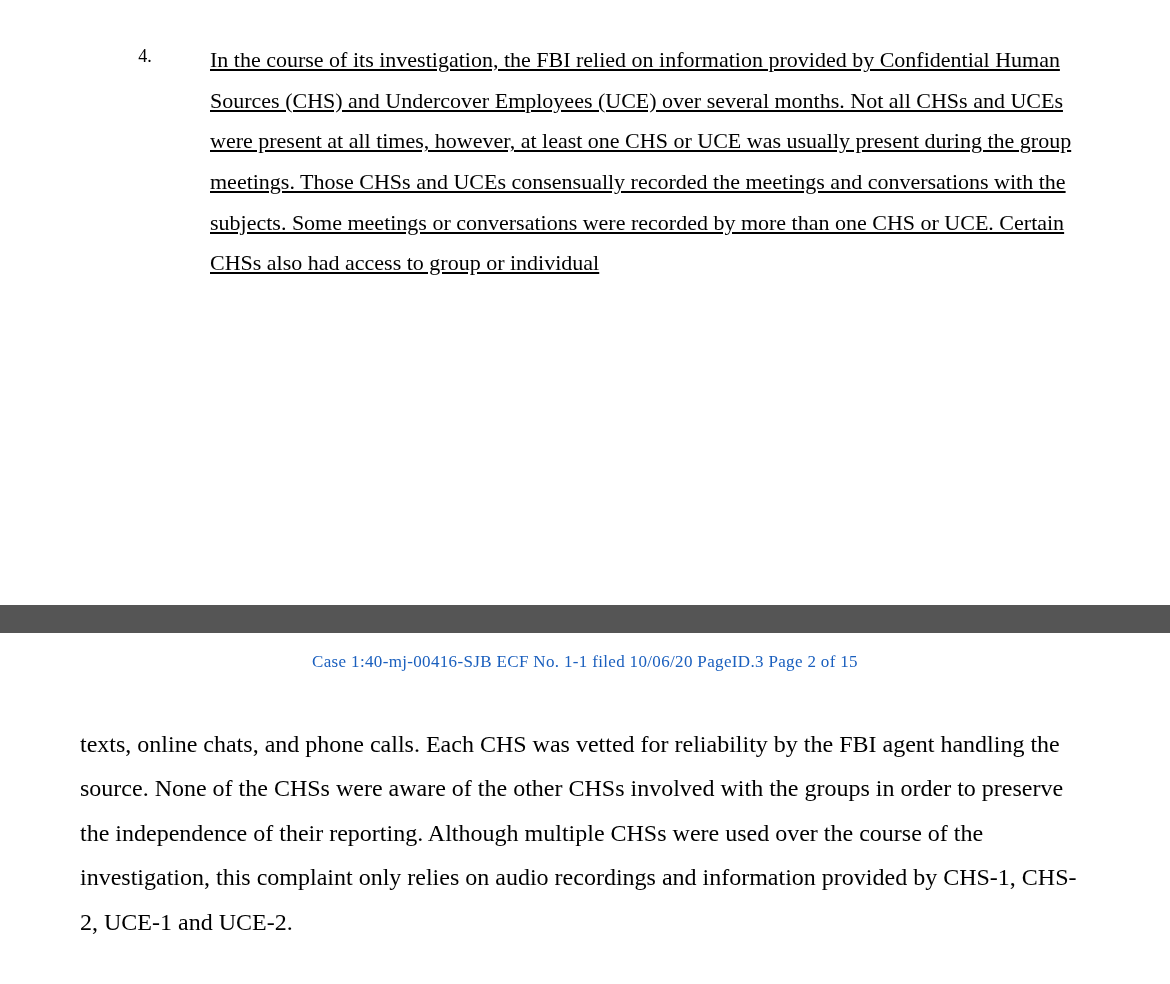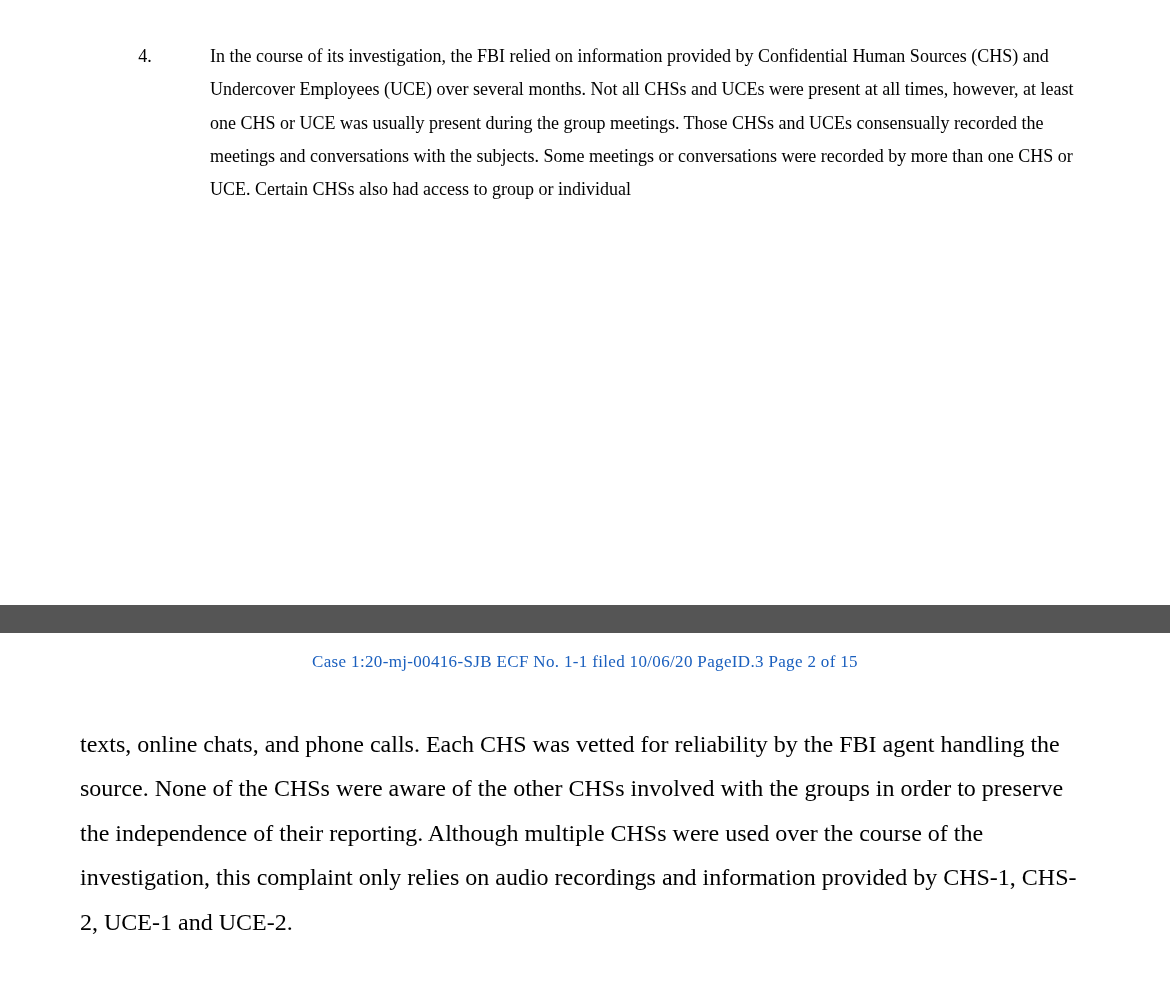--- a/index.html
+++ b/index.html
@@ -38,22 +38,23 @@
     .paragraph-number {
       min-width: 130px;
       text-align: center;
       font-size: 18px;
       line-height: 1.8;
       padding-top: 0;
     }
 
     .paragraph-text {
       flex: 1;
-      font-size: 18px;
+      font-size: 22px;
       line-height: 1.85;
+      text-decoration: underline;
     }
 
     .divider-bar {
       width: 100%;
       height: 28px;
       background-color: #555555;
       margin-top: 20px;
     }
 
     .footer-bar {
@@ -85,20 +86,20 @@
   <div class="top-content">
     <div class="paragraph-item">
       <div class="paragraph-number">4.</div>
       <div class="paragraph-text">In the course of its investigation, the FBI relied on information provided by Confidential Human Sources (CHS) and Undercover Employees (UCE) over several months.  Not all CHSs and UCEs were present at all times, however, at least one CHS or UCE was usually present during the group meetings.  Those CHSs and UCEs consensually recorded the meetings and conversations with the subjects.  Some meetings or conversations were recorded by more than one CHS or UCE.  Certain CHSs also had access to group or individual</div>
     </div>
   </div>
 
   <div class="divider-bar"></div>
 
   <div class="footer-bar">
-    <span class="case-header">Case 1:20-mj-00416-SJB   ECF No. 1-1 filed 10/06/20   PageID.3   Page 2 of 15</span>
+    <span class="case-header">Case 1:40-mj-00416-SJB   ECF No. 1-1 filed 10/06/20   PageID.3   Page 2 of 15</span>
   </div>
 
   <div class="bottom-content">
     <div class="bottom-text">texts, online chats, and phone calls.  Each CHS was vetted for reliability by the FBI agent handling the source.  None of the CHSs were aware of the other CHSs involved with the groups in order to preserve the independence of their reporting.  Although multiple CHSs were used over the course of the investigation, this complaint only relies on audio recordings and information provided by CHS-1, CHS-2, UCE-1 and UCE-2.</div>
   </div>
 
 </div>
 
 </body></html>

